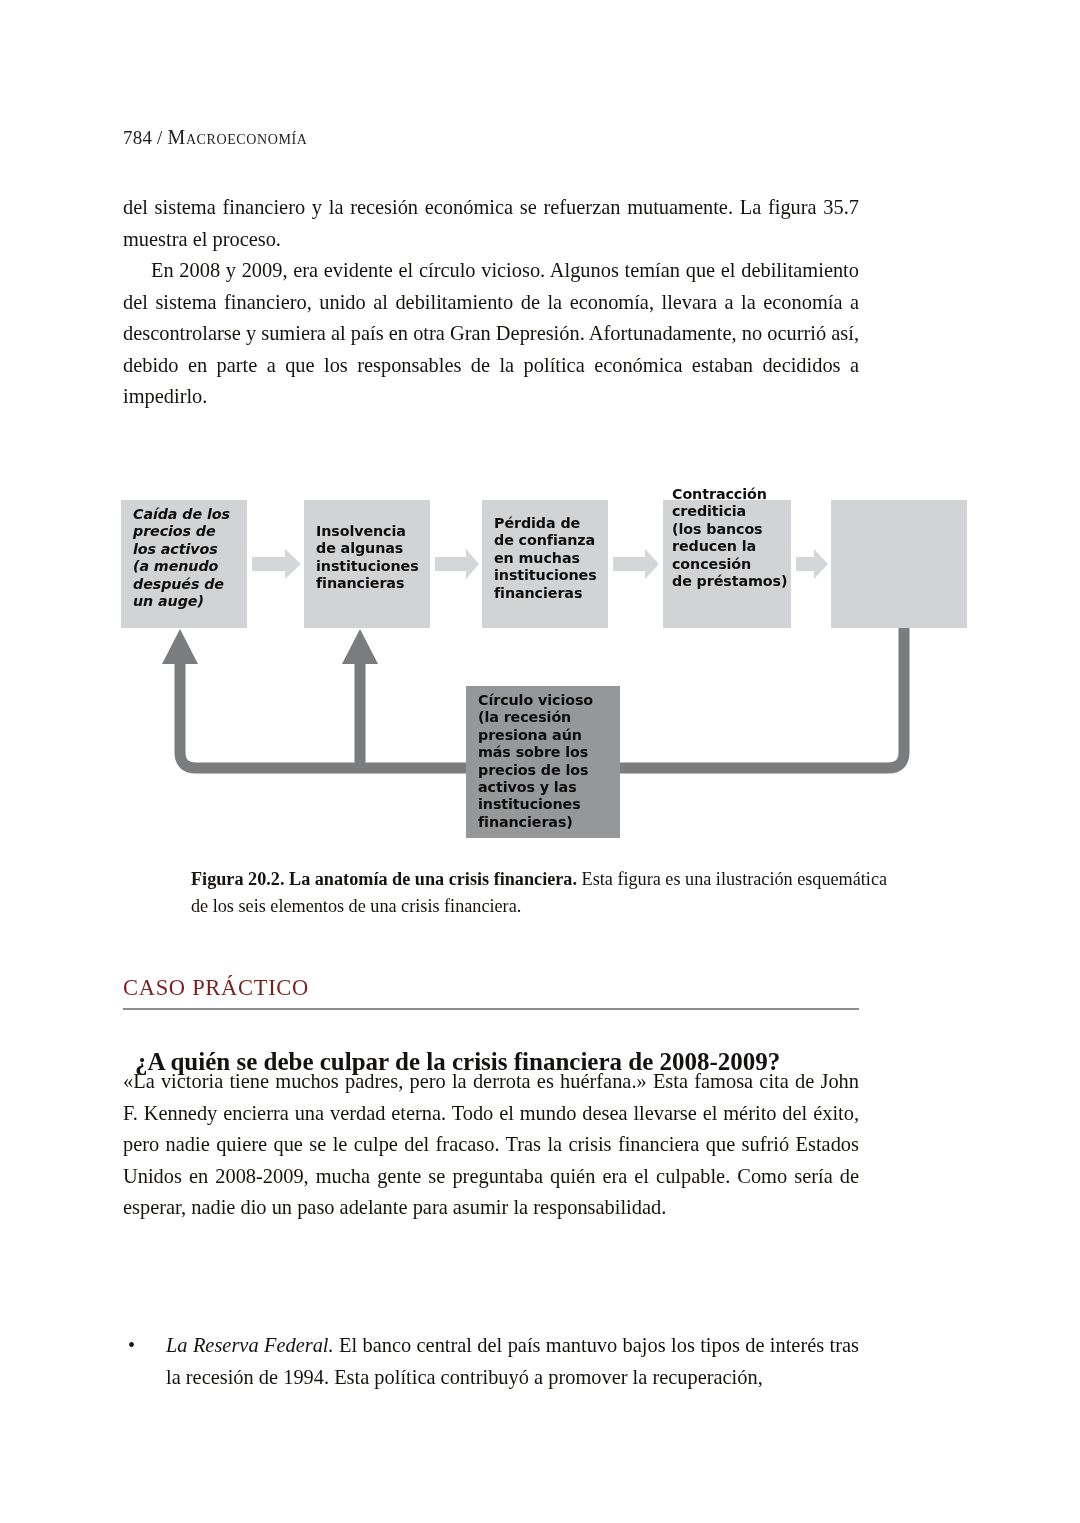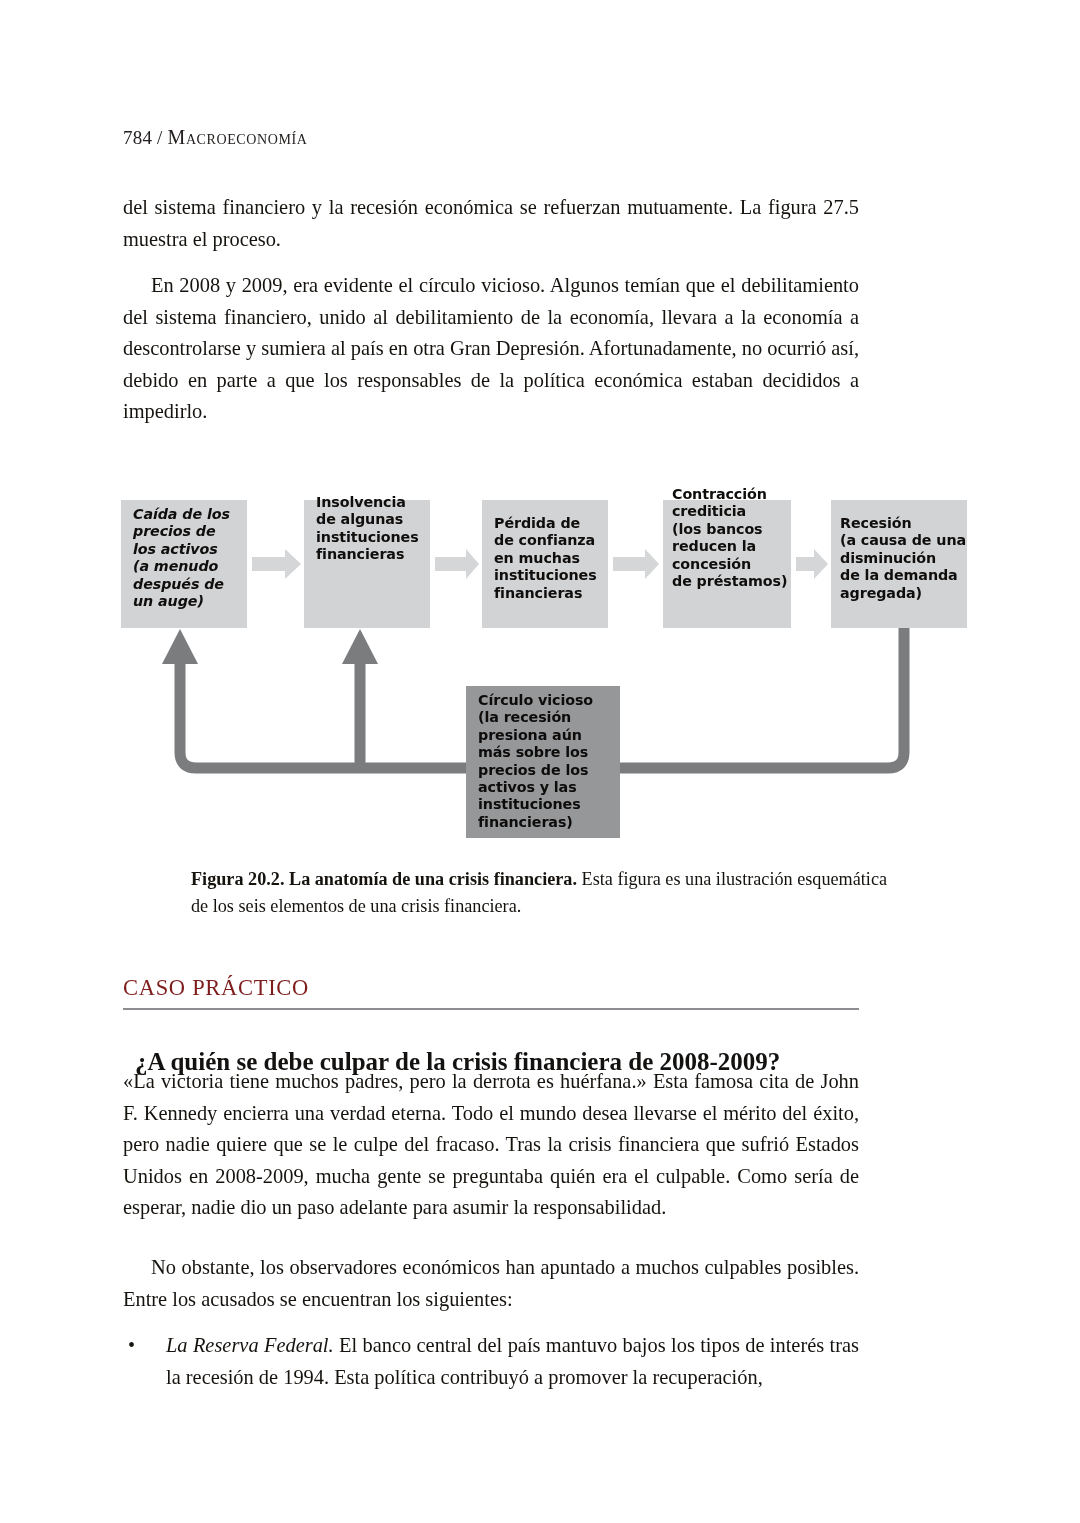--- a/index.html
+++ b/index.html
@@ -51,21 +51,21 @@
     font-size: 20.4px;
     line-height: 31.6px;
     text-align: justify;
     text-justify: inter-word;
     hyphens: manual;
     color: #16130f;
   }
   p.body.indent { text-indent: 28px; }
 
   #para-top { top: 192px; }
-  #para-2  { top: 270px; font-family: Liberation Serif, serif; }
+  #para-2  { top: 255px; font-family: Liberation Serif, serif; }
   #para-3  { top: 400px; }
 
   
   .figure {
     position: absolute;
     left: 0;
     top: 0;
     width: 1080px;
     height: 1523px;
     pointer-events: none;
@@ -158,21 +158,21 @@
 
 <div class="page">
 
   <div class="runhead">
     <span class="folio">784</span>
     <span>/</span>
     <span class="smallcaps">Macroeconomía</span>
   </div>
 
   <div class="col" id="para-top">
-    <p class="body">del sistema financiero y la recesión económica se refuerzan mutuamente. La figura 27.5 muestra el proceso.</p>
+    <p class="body">del sistema financiero y la recesión económica se refuerzan mutuamente. La figura 35.7 muestra el proceso.</p>
   </div>
 
   <div class="col" id="para-2">
     <p class="body indent">En 2008 y 2009, era evidente el círculo vicioso. Algunos temían que el debilitamiento del sistema financiero, unido al debilitamiento de la economía, llevara a la economía a descontrolarse y sumiera al país en otra Gran Depresión. Afortunadamente, no ocurrió así, debido en parte a que los responsables de la política económica estaban decididos a impedirlo.</p>
   </div>
 
 
   <div class="figure">
     <svg class="fig-svg" width="1080" height="1523" viewBox="0 0 1080 1523">
 
@@ -218,43 +218,38 @@
       <rect x="466" y="686" width="154" height="152" fill="#969799"></rect>
     </svg>
 
     <div class="boxtext" style="left:133px; top:506px; width:116px;font-style:italic;">Caída de los
 precios de
 los activos
 (a menudo
 después de
 un auge)</div>
 
-    <div class="boxtext" style="left:316px; top:494px; width:116px;">Insolvencia
+    <div class="boxtext" style="left:316px; top:523px; width:116px;">Insolvencia
 de algunas
 instituciones
 financieras</div>
 
     <div class="boxtext" style="left:494px; top:515px; width:118px;">Pérdida de
 de confianza
 en muchas
 instituciones
 financieras</div>
 
     <div class="boxtext" style="left:672px; top:486px; width:124px;">Contracción
 crediticia
 (los bancos
 reducen la
 concesión
 de préstamos)</div>
 
-    <div class="boxtext" style="left:840px; top:515px; width:132px;">Recesión
-(a causa de una
-disminución
-de la demanda
-agregada)</div>
 
     <div class="boxtext dark" style="left:478px; top:692px; width:142px;">Círculo vicioso
 (la recesión
 presiona aún
 más sobre los
 precios de los
 activos y las
 instituciones
 financieras)</div>
   </div>
@@ -264,23 +259,20 @@
   </div>
 
   <div class="case-head">CASO PRÁCTICO</div>
   <div class="case-rule"></div>
   <div class="case-sub">¿A quién se debe culpar de la crisis financiera de 2008-2009?</div>
 
   <div class="col" id="para-4">
     <p class="body">«La victoria tiene muchos padres, pero la derrota es huérfana.» Esta famosa cita de John F. Kennedy encierra una verdad eterna. Todo el mundo desea llevarse el mérito del éxito, pero nadie quiere que se le culpe del fracaso. Tras la crisis financiera que sufrió Estados Unidos en 2008-2009, mucha gente se preguntaba quién era el culpable. Como sería de esperar, nadie dio un paso adelante para asumir la responsabilidad.</p>
   </div>
 
-  <div class="col" id="para-5">
-    <p class="body indent">No obstante, los observadores económicos han apuntado a muchos culpables posibles. Entre los acusados se encuentran los siguientes:</p>
-  </div>
 
   <div class="bullet-list">
     <div class="bullet-item">
       <span class="bullet-mark">•</span>
       <i>La Reserva Federal.</i><span> El banco central del país mantuvo bajos los tipos de interés tras la recesión de 1994. Esta política contribuyó a promover la recuperación,</span>
     </div>
   </div>
 
 </div>
 

